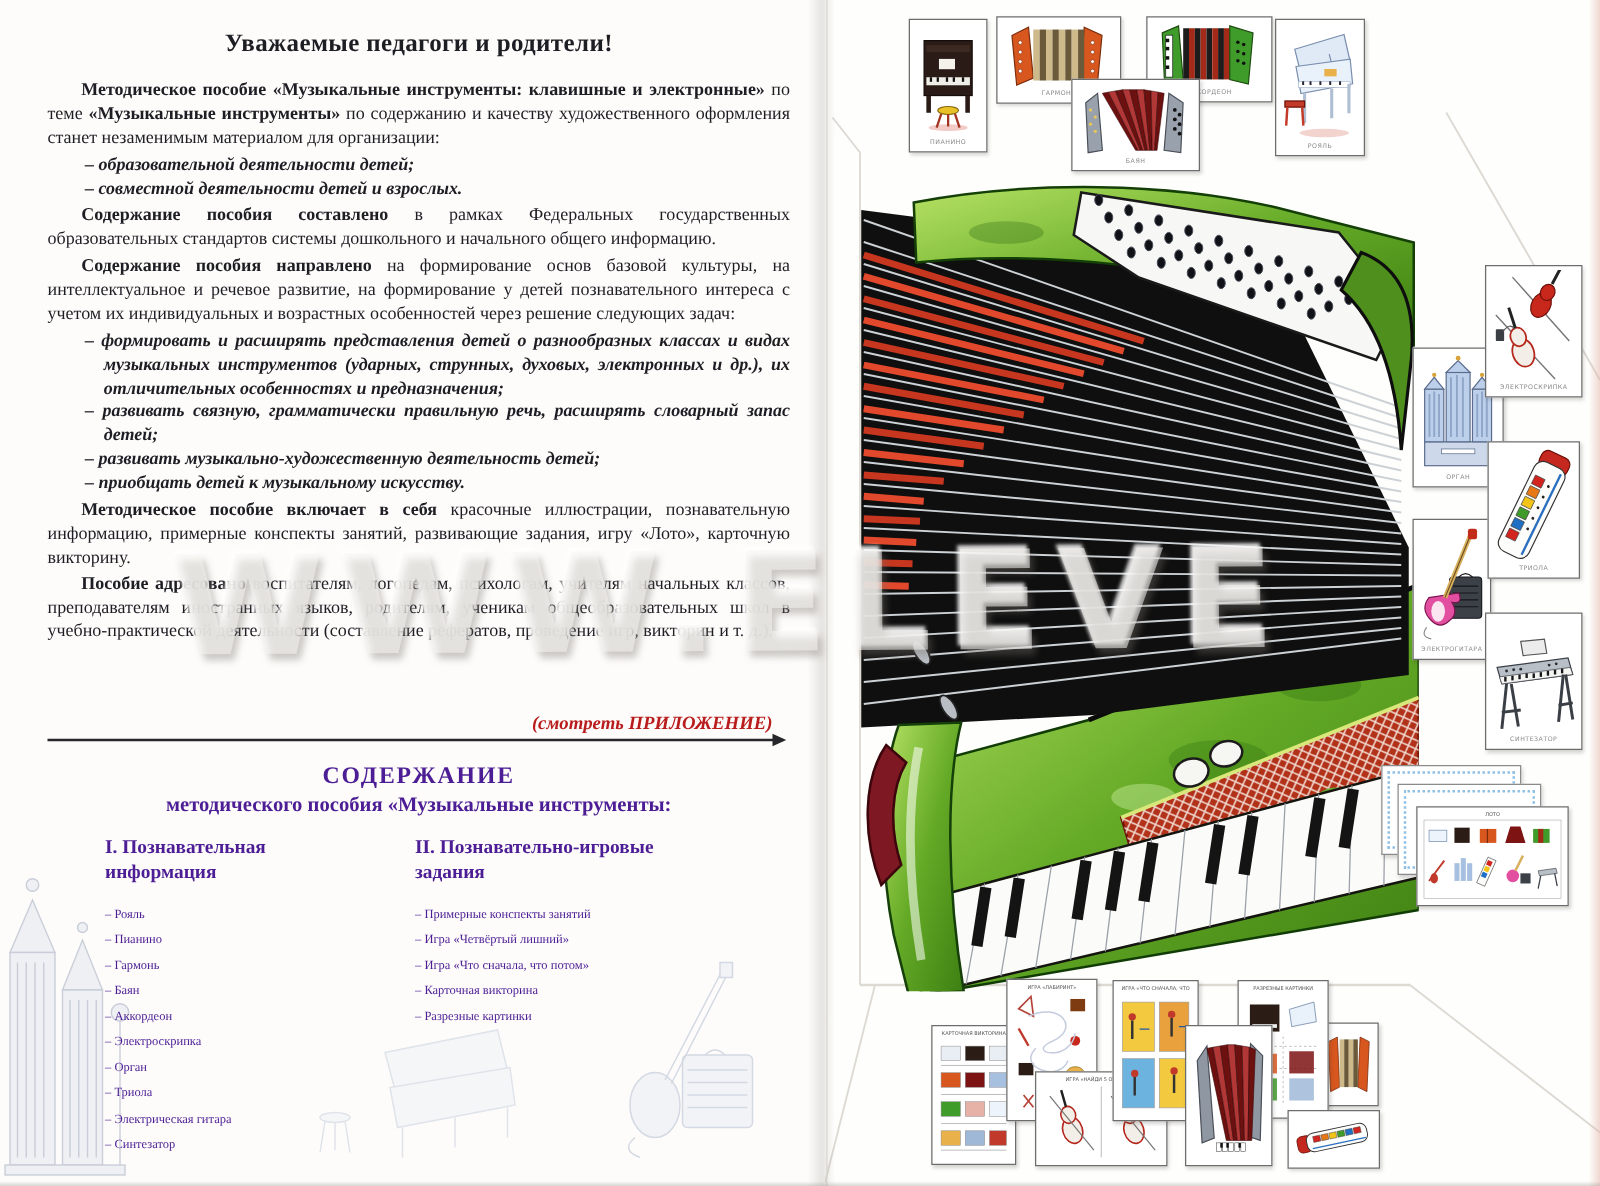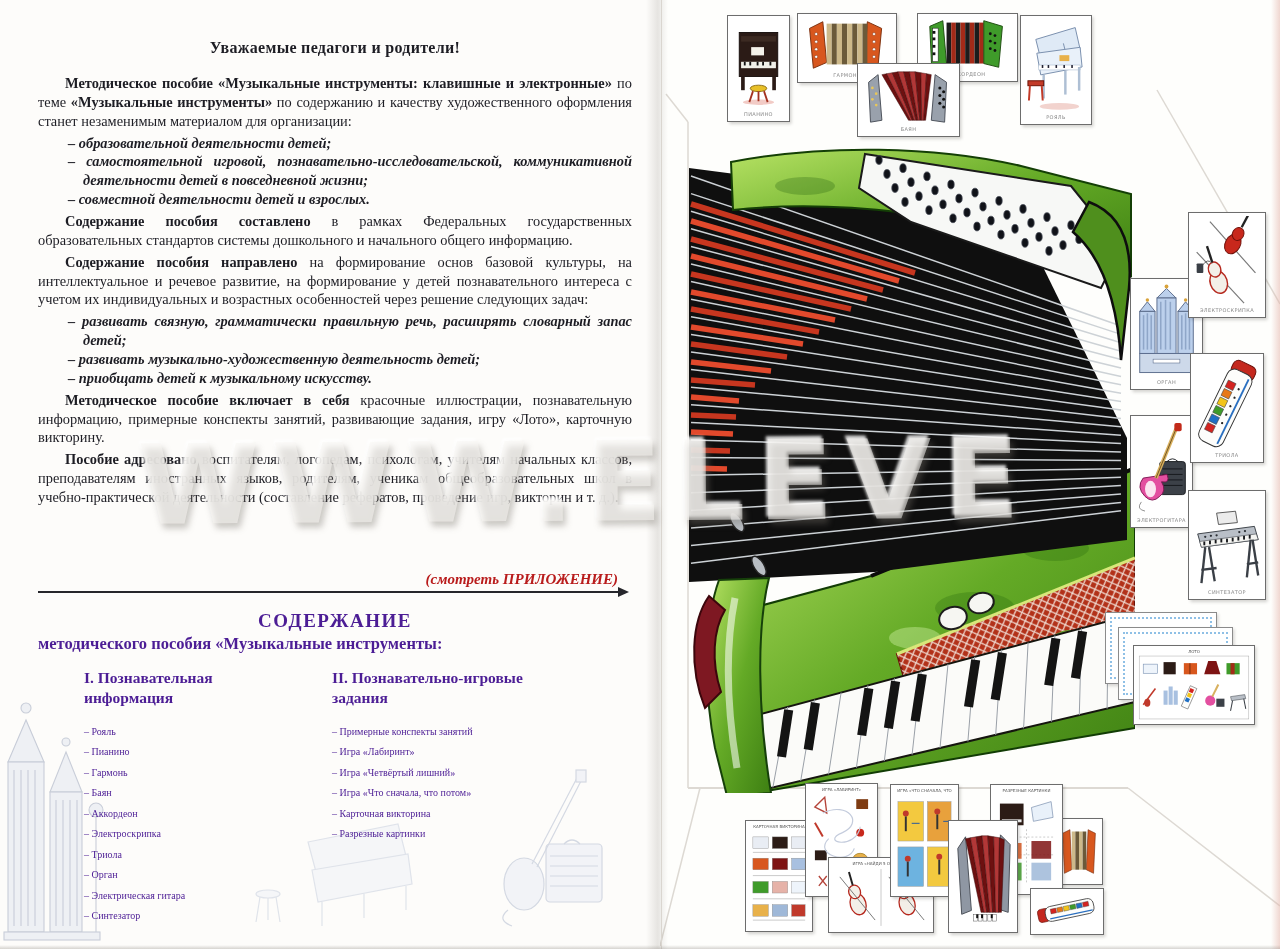--- a/index.html
+++ b/index.html
@@ -2,33 +2,33 @@
 <html><head>
 <meta charset="utf-8">
 <style>
   html,body{margin:0;padding:0;background:#efeeec;}
   .stage{position:relative;width:1280px;height:949px;background:#fdfcfa;overflow:hidden;
          font-family:"Liberation Serif","DejaVu Serif",serif;}
   
   .left-page{position:absolute;left:0;top:0;width:660px;height:949px;background:#fdfcfa;}
   .intro{position:absolute;left:38px;top:22px;width:594px;font-size:14.4px;line-height:1.31;
          color:#1d1d24;text-align:justify;}
-  .intro .title{text-align:center;font-size:16px;font-weight:bold;margin:16px 0 15px;letter-spacing:.3px;}
+  .intro .title{text-align:center;font-size:20px;font-weight:bold;margin:0 0 15px;letter-spacing:.3px;}
   .intro p{margin:0 0 3px;text-indent:27px;}
   .b{font-weight:bold;}
   ul.dashlist{list-style:none;margin:0 0 3px;padding:0 0 0 30px;font-style:italic;font-weight:600;}
   ul.dashlist li{text-indent:-15px;padding-left:15px;}
   .appendix{position:absolute;left:38px;top:571px;width:594px;}
   .appendix .note{text-align:right;font-style:italic;font-weight:bold;font-size:15px;padding-right:14px;margin:0 0 3px;color:#b91c1c;}
   .arrowline{position:relative;height:2px;background:#26262b;margin-right:6px;}
   .arrowline::after{content:"";position:absolute;right:-3px;top:-4px;width:0;height:0;
       border-left:11px solid #26262b;border-top:5px solid transparent;border-bottom:5px solid transparent;}
   .contents{position:absolute;left:38px;top:610px;width:594px;color:#4c1d95;}
   .contents h2{text-align:center;font-size:19px;margin:0 0 1px;letter-spacing:1.5px;}
-  .contents .sub{text-align:left;font-weight:bold;font-size:16.5px;line-height:1.32;margin:0;}
+  .contents .sub{text-align:center;font-weight:bold;font-size:16.5px;line-height:1.32;margin:0;}
   .cols{display:flex;margin-top:13px;}
   .col1{width:238px;margin-left:46px;}
   .col2{width:300px;margin-left:10px;}
   .contents h3{font-size:15.5px;font-weight:bold;margin:0 0 13px;line-height:1.32;}
   .col1 h3{width:160px;} .col2 h3{width:215px;}
   ul.clist{list-style:none;margin:0;padding:0;font-size:10px;line-height:20.5px;}
   
   .sketch{position:absolute;pointer-events:none;}
   
   .gutter{position:absolute;left:646px;top:0;width:26px;height:949px;
@@ -112,26 +112,26 @@
         <rect x="86" y="6" width="10" height="12"></rect>
         <path d="M18 146 q-12 10 4 16" fill="none"></path>
       </g>
     </svg>
 
     <div class="intro">
       <h1 class="title">Уважаемые педагоги и родители!</h1>
       <p><span class="b">Методическое пособие «Музыкальные инструменты: клавишные и электронные»</span><span> по теме </span><span class="b">«Музыкальные инструменты»</span><span> по содержанию и качеству художественного оформления станет незаменимым материалом для организации:</span></p>
       <ul class="dashlist">
         <li>– образовательной деятельности детей;</li>
-        <li>– самостоятельной игровой, познавательно-исследовательской, коммуникативной деятельности детей в повседневной жизни;</li>
         <li>– совместной деятельности детей и взрослых.</li>
       </ul>
       <p><span class="b">Содержание пособия составлено</span><span> в рамках Федеральных государственных образовательных стандартов системы дошкольного и начального общего информацию.</span></p>
       <p><span class="b">Содержание пособия направлено</span><span> на формирование основ базовой культуры, на интеллектуальное и речевое развитие, на формирование у детей познавательного интереса с учетом их индивидуальных и возрастных особенностей через решение следующих задач:</span></p>
       <ul class="dashlist">
+        <li>– формировать и расширять представления детей о разнообразных классах и видах музыкальных инструментов (ударных, струнных, духовых, электронных и др.), их отличительных особенностях и предназначения;</li>
         <li>– развивать связную, грамматически правильную речь, расширять словарный запас детей;</li>
         <li>– развивать музыкально-художественную деятельность детей;</li>
         <li>– приобщать детей к музыкальному искусству.</li>
       </ul>
       <p><span class="b">Методическое пособие включает в себя</span><span> красочные иллюстрации, познавательную информацию, примерные конспекты занятий, развивающие задания, игру «Лото», карточную викторину.</span></p>
       <p><span class="b">Пособие адресовано</span><span> воспитателям, логопедам, психологам, учителям начальных классов, преподавателям иностранных языков, родителям, ученикам общеобразовательных школ в учебно-практической деятельности (составление рефератов, проведение игр, викторин и т. д.).</span></p>
     </div>
 
     <div class="appendix">
       <div class="note">(смотреть ПРИЛОЖЕНИЕ)</div>
@@ -144,31 +144,30 @@
       <div class="cols">
         <div class="col1">
           <h3>I. Познавательная информация</h3>
           <ul class="clist">
             <li>– Рояль</li>
             <li>– Пианино</li>
             <li>– Гармонь</li>
             <li>– Баян</li>
             <li>– Аккордеон</li>
             <li>– Электроскрипка</li>
+            <li>– Орган</li>
             <li>– Триола</li>
-            <li>– Орган</li>
             <li>– Электрическая гитара</li>
             <li>– Синтезатор</li>
           </ul>
         </div>
         <div class="col2">
           <h3>II. Познавательно-игровые задания</h3>
           <ul class="clist">
             <li>– Примерные конспекты занятий</li>
-            <li>– Игра «Лабиринт»</li>
             <li>– Игра «Четвёртый лишний»</li>
             <li>– Игра «Что сначала, что потом»</li>
             <li>– Карточная викторина</li>
             <li>– Разрезные картинки</li>
           </ul>
         </div>
       </div>
     </div>
   </div>
 

